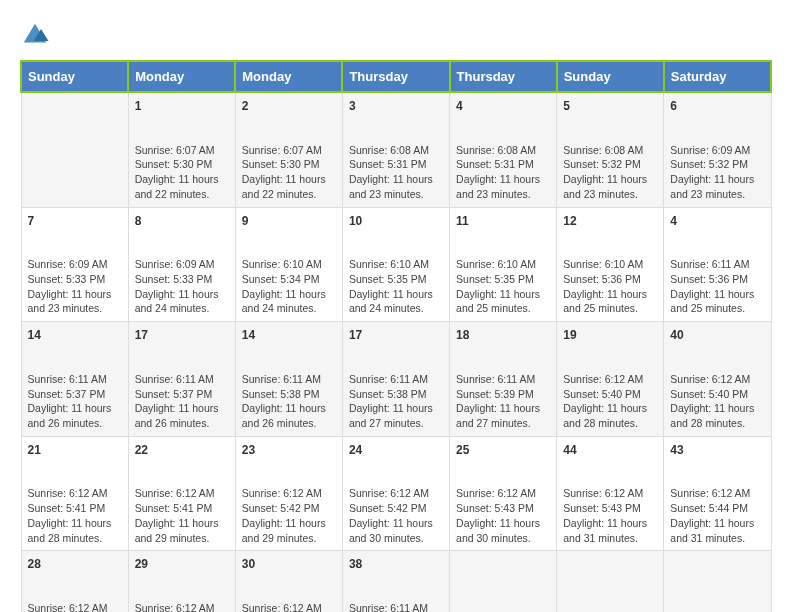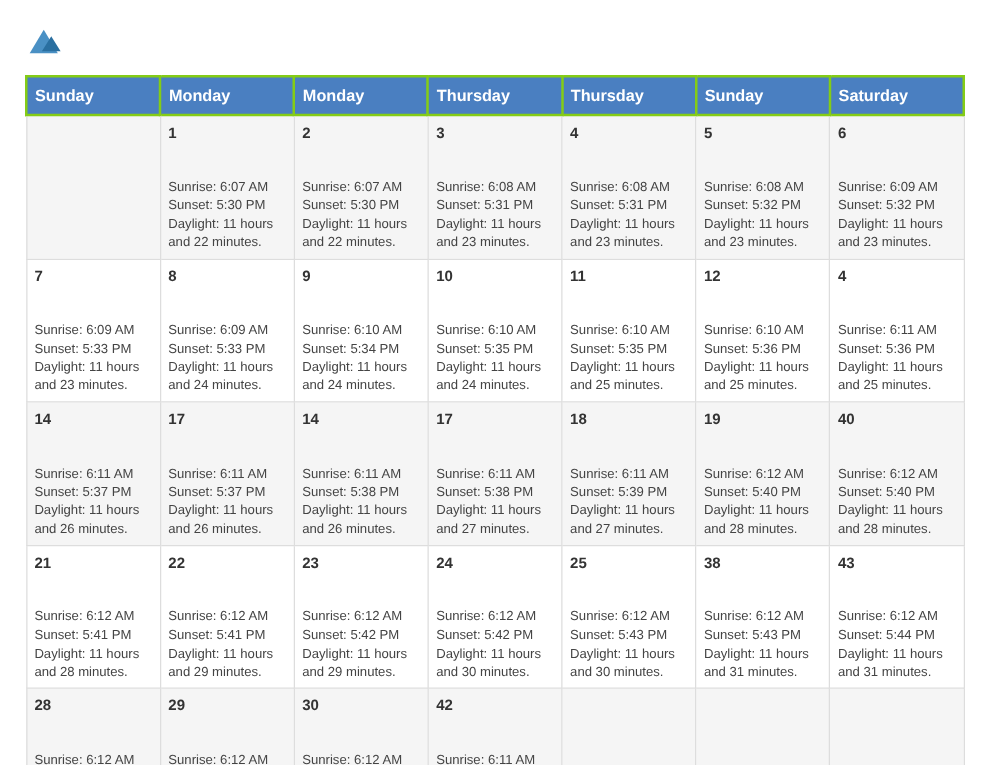--- a/index.html
+++ b/index.html
@@ -302,58 +302,58 @@
 and 30 minutes.</div>
         </td>
         <td>
           <span class="day-num">25</span>
           <div class="day-info" style="white-space: pre-line;">Sunrise: 6:12 AM
 Sunset: 5:43 PM
 Daylight: 11 hours
 and 30 minutes.</div>
         </td>
         <td>
+          <span class="day-num">44</span>
+          <div class="day-info" style="white-space: pre-line;">Sunrise: 6:12 AM
+Sunset: 5:43 PM
+Daylight: 11 hours
+and 31 minutes.</div>
+        </td>
+        <td>
+          <span class="day-num">43</span>
+          <div class="day-info" style="white-space: pre-line;">Sunrise: 6:12 AM
+Sunset: 5:44 PM
+Daylight: 11 hours
+and 31 minutes.</div>
+        </td>
+      </tr>
+      <tr>
+        <td>
+          <span class="day-num">28</span>
+          <div class="day-info" style="white-space: pre-line;">Sunrise: 6:12 AM
+Sunset: 5:44 PM
+Daylight: 11 hours
+and 32 minutes.</div>
+        </td>
+        <td>
+          <span class="day-num">29</span>
+          <div class="day-info" style="white-space: pre-line;">Sunrise: 6:12 AM
+Sunset: 5:44 PM
+Daylight: 11 hours
+and 32 minutes.</div>
+        </td>
+        <td>
+          <span class="day-num">30</span>
+          <div class="day-info" style="white-space: pre-line;">Sunrise: 6:12 AM
+Sunset: 5:45 PM
+Daylight: 11 hours
+and 33 minutes.</div>
+        </td>
+        <td>
           <span class="day-num">38</span>
-          <div class="day-info" style="white-space: pre-line;">Sunrise: 6:12 AM
-Sunset: 5:43 PM
-Daylight: 11 hours
-and 31 minutes.</div>
-        </td>
-        <td>
-          <span class="day-num">43</span>
-          <div class="day-info" style="white-space: pre-line;">Sunrise: 6:12 AM
-Sunset: 5:44 PM
-Daylight: 11 hours
-and 31 minutes.</div>
-        </td>
-      </tr>
-      <tr>
-        <td>
-          <span class="day-num">28</span>
-          <div class="day-info" style="white-space: pre-line;">Sunrise: 6:12 AM
-Sunset: 5:44 PM
-Daylight: 11 hours
-and 32 minutes.</div>
-        </td>
-        <td>
-          <span class="day-num">29</span>
-          <div class="day-info" style="white-space: pre-line;">Sunrise: 6:12 AM
-Sunset: 5:44 PM
-Daylight: 11 hours
-and 32 minutes.</div>
-        </td>
-        <td>
-          <span class="day-num">30</span>
-          <div class="day-info" style="white-space: pre-line;">Sunrise: 6:12 AM
-Sunset: 5:45 PM
-Daylight: 11 hours
-and 33 minutes.</div>
-        </td>
-        <td>
-          <span class="day-num">42</span>
           <div class="day-info" style="white-space: pre-line;">Sunrise: 6:11 AM
 Sunset: 5:45 PM
 Daylight: 11 hours
 and 33 minutes.</div>
         </td>
         <td></td>
         <td></td>
         <td></td>
       </tr>
     </tbody>

